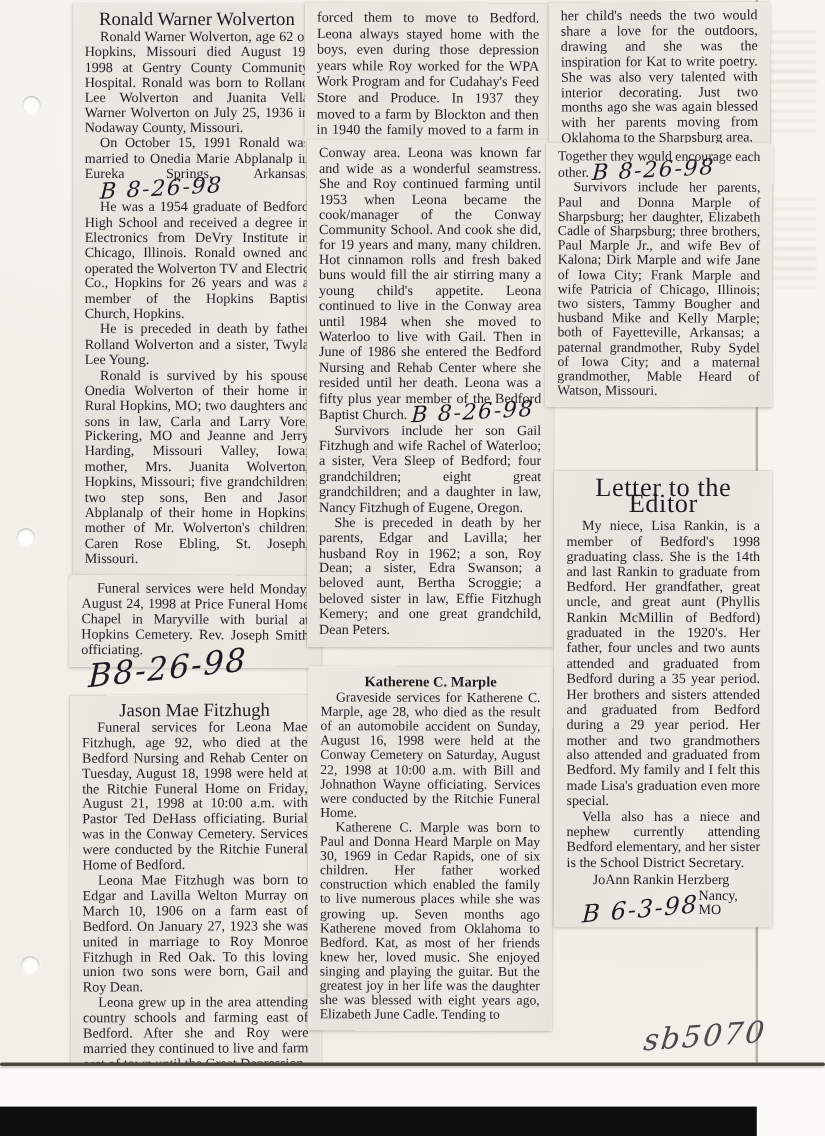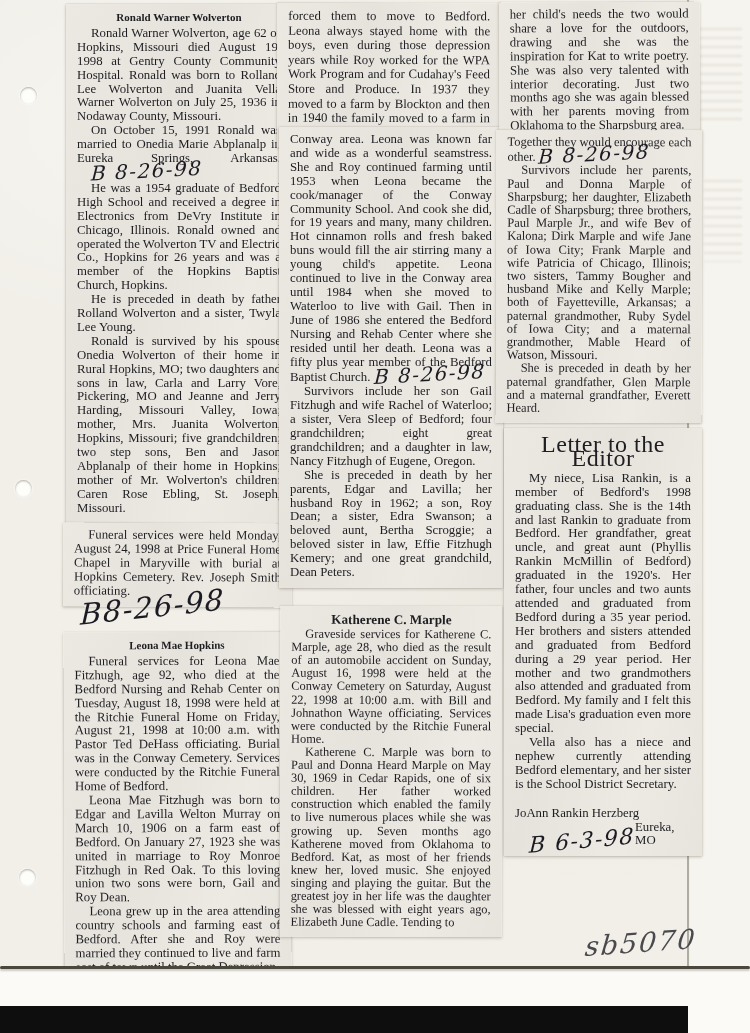--- a/index.html
+++ b/index.html
@@ -23,32 +23,32 @@
     box-shadow:inset 0 1px 2px rgba(100,95,80,.5), 0 0 3px rgba(255,255,255,.9);}
   
   .clip{
     position:absolute;box-sizing:border-box;padding:6px 11px 8px 11px;
     background:linear-gradient(104deg,#ece9e2,#e6e3dc 38%,#edeae3 72%,#e7e4dd);
     box-shadow:0 1px 3px rgba(70,62,45,.28), 0 0 1px rgba(70,62,45,.25);
     font-size:12.8px;line-height:13.9px;text-align:justify;
   }
   .clip p{margin:0;text-indent:14px;}
   .clip p.noindent{text-indent:0;}
-  .ctitle{font-weight:bold;text-align:center;text-indent:0;margin:1px 0 2px 0;font-size:11px;}
+  .ctitle{font-weight:normal;text-align:center;text-indent:0;margin:1px 0 2px 0;font-size:17px;}
   .ctitle.plain{font-weight:bold;font-size:13.2px;}
   .letter-title{font-size:24px;text-align:center;margin:4px 0 6px 0;letter-spacing:.5px;}
   
   .hw{
     font-family:"DejaVu Serif", serif;font-style:italic;color:#1c1b24;
     letter-spacing:1.5px;white-space:nowrap;
   }
   .hw-inline{display:inline-block;font-size:20px;line-height:10px;transform:rotate(-3deg) skewX(-6deg);}
   .hw-big{position:absolute;font-size:29px;transform:rotate(-6deg) skewX(-8deg);}
   .hw-code{position:absolute;font-size:27px;color:#4a4a4e;transform:rotate(-4deg) skewX(-10deg);letter-spacing:2px;}
-  .sig{ text-align:left;margin-top:15px;padding-right:4px;}
+  .sig{ text-align:center;margin-top:2px;padding-right:4px;}
   .sig-row{display:flex;justify-content:space-between;align-items:flex-end;margin-top:0;}
   .sig-row .hw{font-size:22px;transform:rotate(-5deg) skewX(-8deg);margin-left:14px;}
   .sig-row .loc{padding-right:28px;}
   
   .ghost{position:absolute;opacity:.10;filter:blur(1px);background:
     repeating-linear-gradient(180deg,#55503f 0 2px,transparent 2px 9px);}
 </style>
 </head>
 <body>
 
@@ -72,21 +72,21 @@
     <p>Ronald is survived by his spouse Onedia Wolverton of their home in Rural Hopkins, MO; two daughters and sons in law, Carla and Larry Vore, Pickering, MO and Jeanne and Jerry Harding, Missouri Valley, Iowa; mother, Mrs. Juanita Wolverton, Hopkins, Missouri; five grandchildren; two step sons, Ben and Jason Abplanalp of their home in Hopkins; mother of Mr. Wolverton's children: Caren Rose Ebling, St. Joseph, Missouri.</p>
   </div>
 
   <div class="clip" style="left:63px;top:523px;width:229px;transform:rotate(.3deg);">
     <p>Funeral services were held Monday, August 24, 1998 at Price Funeral Home Chapel in Maryville with burial at Hopkins Cemetery. Rev. Joseph Smith officiating.</p>
   </div>
 
   <div class="hw hw-big" style="left:80px;top:590px;">B8-26-98</div>
 
   <div class="clip" style="left:64px;top:632px;width:227px;transform:rotate(-.2deg);">
-    <div class="ctitle">Leona Mae Hopkins</div>
+    <div class="ctitle">Jason Mae Fitzhugh</div>
     <p>Funeral services for Leona Mae Fitzhugh, age 92, who died at the Bedford Nursing and Rehab Center on Tuesday, August 18, 1998 were held at the Ritchie Funeral Home on Friday, August 21, 1998 at 10:00 a.m. with Pastor Ted DeHass officiating. Burial was in the Conway Cemetery. Services were conducted by the Ritchie Funeral Home of Bedford.</p>
     <p>Leona Mae Fitzhugh was born to Edgar and Lavilla Welton Murray on March 10, 1906 on a farm east of Bedford. On January 27, 1923 she was united in marriage to Roy Monroe Fitzhugh in Red Oak. To this loving union two sons were born, Gail and Roy Dean.</p>
     <p>Leona grew up in the area attending country schools and farming east of Bedford. After she and Roy were married they continued to live and farm east of town until the Great Depression</p>
   </div>
 
   <div class="clip" style="left:277px;top:3px;width:224px;line-height:14.6px;transform:rotate(.2deg);">
     <p class="noindent">forced them to move to Bedford. Leona always stayed home with the boys, even during those depression years while Roy worked for the WPA Work Program and for Cudahay's Feed Store and Produce. In 1937 they moved to a farm by Blockton and then in 1940 the family moved to a farm in the</p>
   </div>
 
   <div class="clip" style="left:279px;top:127px;width:224px;">
@@ -103,31 +103,30 @@
   </div>
 
   <div class="clip" style="left:499px;top:2px;width:201px;transform:rotate(-.3deg);">
     <p class="noindent">her child's needs the two would share a love for the outdoors, drawing and she was the inspiration for Kat to write poetry. She was also very talented with interior decorating. Just two months ago she was again blessed with her parents moving from Oklahoma to the Sharpsburg area.</p>
   </div>
 
   <div class="clip" style="left:496px;top:130px;width:206px;font-size:12.5px;line-height:13.2px;transform:rotate(.2deg);">
     <p class="noindent"><span>Together they would encourage each other.</span>
       <span class="hw hw-inline">B 8-26-98</span></p>
     <p>Survivors include her parents, Paul and Donna Marple of Sharpsburg; her daughter, Elizabeth Cadle of Sharpsburg; three brothers, Paul Marple Jr., and wife Bev of Kalona; Dirk Marple and wife Jane of Iowa City; Frank Marple and wife Patricia of Chicago, Illinois; two sisters, Tammy Bougher and husband Mike and Kelly Marple; both of Fayetteville, Arkansas; a paternal grandmother, Ruby Sydel of Iowa City; and a maternal grandmother, Mable Heard of Watson, Missouri.</p>
-    <p>She is preceded in death by her paternal grandfather, Glen Marple and a maternal grandfather, Everett Heard.</p>
   </div>
 
   <div class="clip" style="left:504px;top:428px;width:198px;">
     <div class="letter-title">Letter to the Editor</div>
     <p>My niece, Lisa Rankin, is a member of Bedford's 1998 graduating class. She is the 14th and last Rankin to graduate from Bedford. Her grandfather, great uncle, and great aunt (Phyllis Rankin McMillin of Bedford) graduated in the 1920's. Her father, four uncles and two aunts attended and graduated from Bedford during a 35 year period. Her brothers and sisters attended and graduated from Bedford during a 29 year period. Her mother and two grandmothers also attended and graduated from Bedford. My family and I felt this made Lisa's graduation even more special.</p>
     <p>Vella also has a niece and nephew currently attending Bedford elementary, and her sister is the School District Secretary.</p>
     <div class="sig">JoAnn Rankin Herzberg</div>
     <div class="sig-row">
       <span class="hw">B 6-3-98</span>
-      <span class="loc">Eureka, MO</span>
+      <span class="loc">Nancy, MO</span>
     </div>
   </div>
 
   <div class="hw hw-code" style="left:585px;top:927px;">sb5070</div>
 
   <div class="below-strip"></div>
   <div class="bottom-line"></div>
   <div class="black-bar"></div>
 
 </div>

